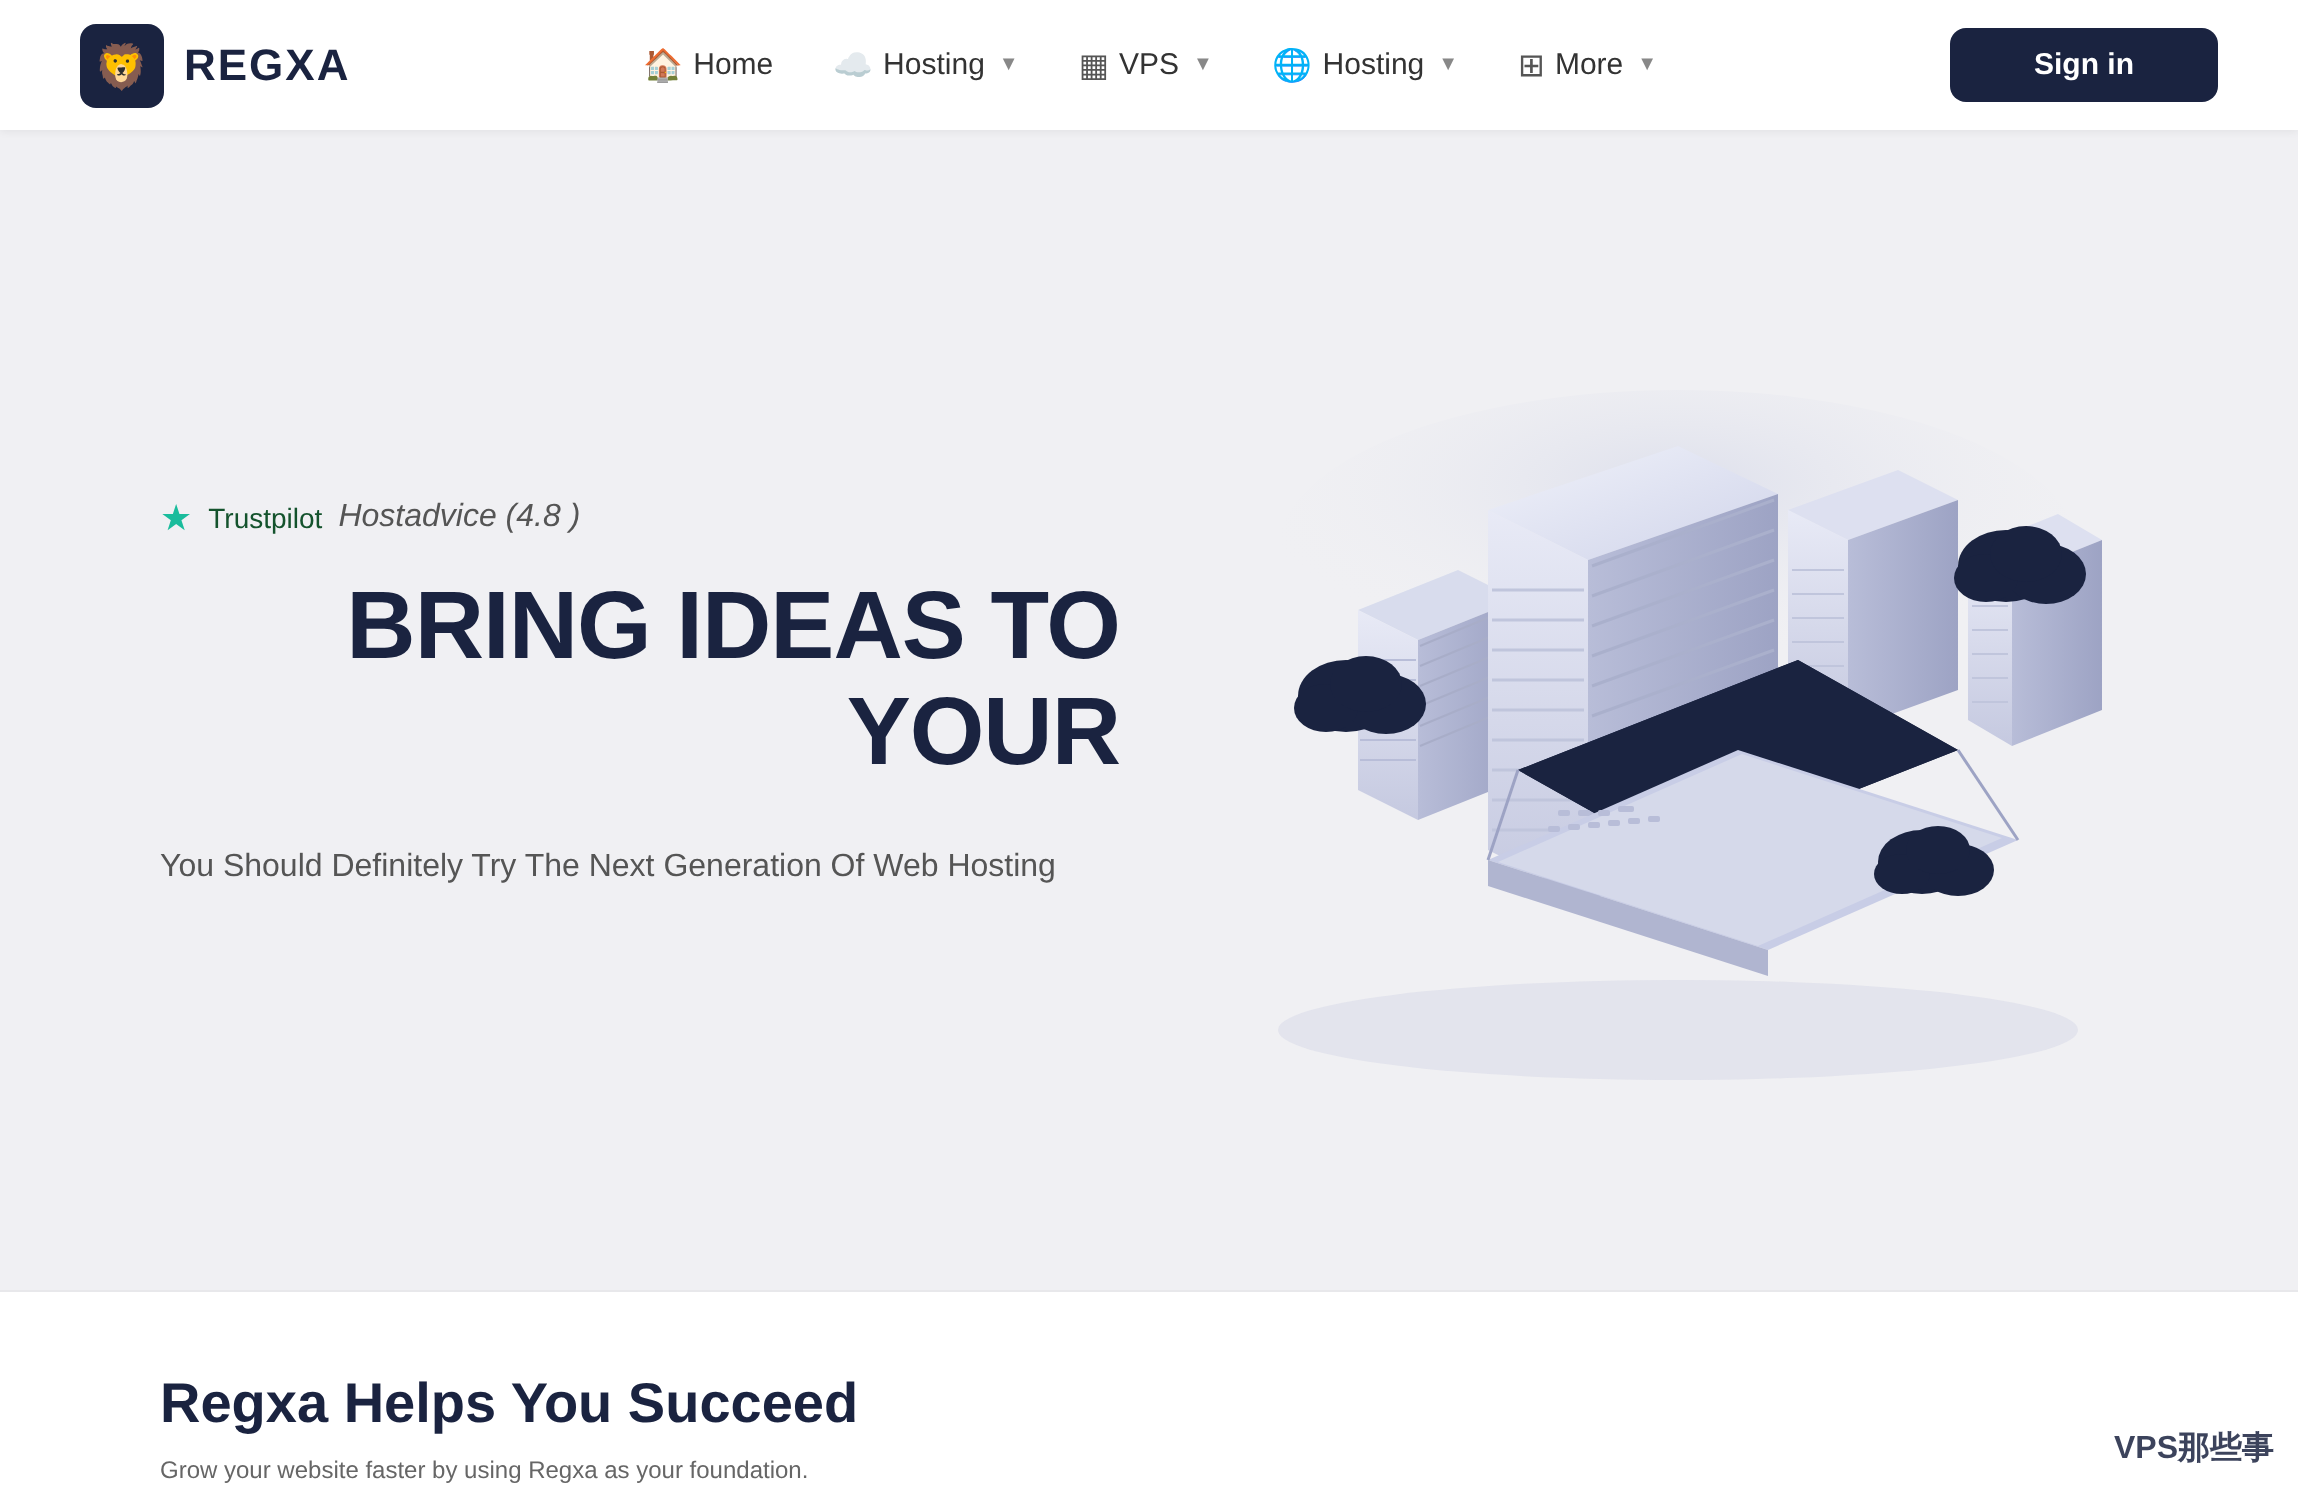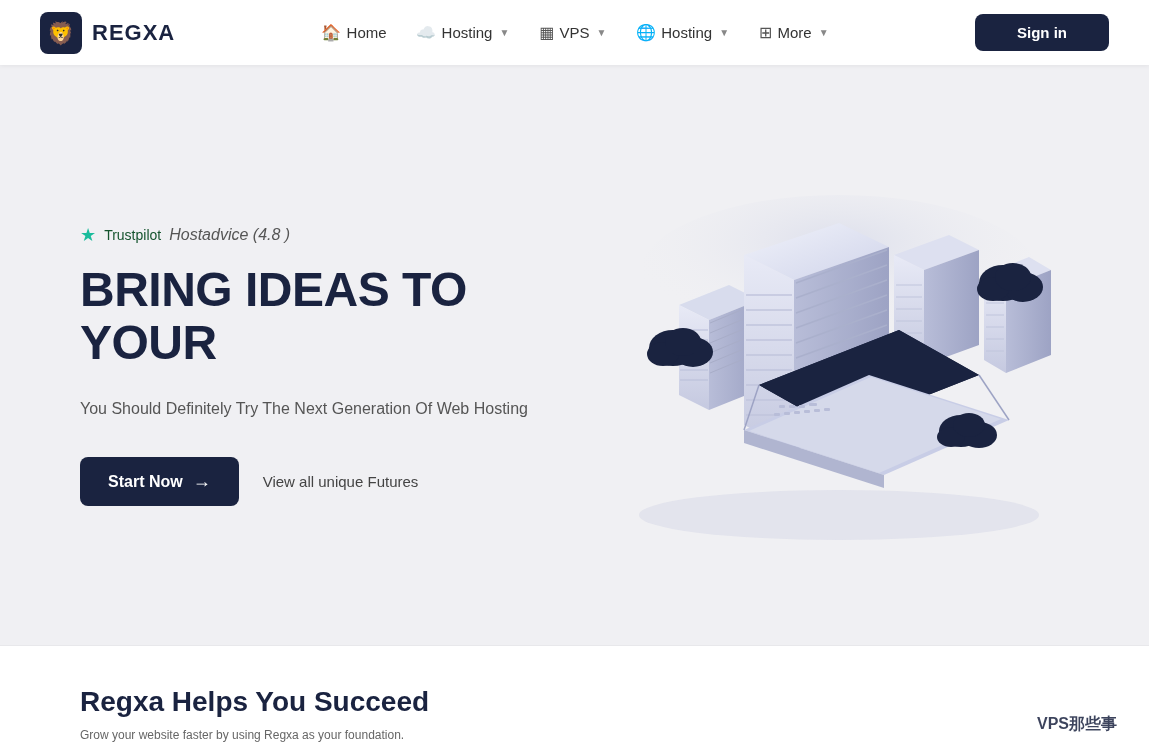--- a/index.html
+++ b/index.html
@@ -110,20 +110,21 @@
       color: #555;
       font-style: italic;
     }
     .hero-title {
       font-size: 48px;
       font-weight: 900;
       color: #1a2340;
       line-height: 1.1;
       margin-bottom: 28px;
       letter-spacing: -0.5px;
+      text-align: right;
     }
     .hero-subtitle {
       font-size: 16px;
       color: #555;
       margin-bottom: 36px;
       line-height: 1.5;
     }
     .hero-actions {
       display: flex;
       align-items: center;
@@ -181,21 +182,21 @@
     }
     .bottom-subtitle {
       font-size: 12px;
       color: #666;
     }
 
     
     .watermark {
       position: fixed;
       bottom: 12px;
-      right: 32px;
+      right: 12px;
       font-size: 16px;
       font-weight: 600;
       color: #1a2340;
       opacity: 0.85;
       pointer-events: none;
       z-index: 999;
     }
   </style>
 </head>
 <body>
@@ -241,27 +242,20 @@
 
 <section class="hero">
   <div class="hero-left">
     <div class="trustpilot-row">
       <span class="star-icon">★</span>
       <span class="trustpilot-label">Trustpilot</span>
       <span class="hostadvice-label">Hostadvice (4.8 )</span>
     </div>
     <h1 class="hero-title">BRING IDEAS TO YOUR</h1>
     <p class="hero-subtitle">You Should Definitely Try The Next Generation Of Web Hosting</p>
-    <div class="hero-actions">
-      <button class="start-btn">
-        <span>Start Now</span>
-        <span class="arrow">→</span>
-      </button>
-      <span class="view-link">View all unique Futures</span>
-    </div>
   </div>
 
   <div class="hero-right">
     <svg viewBox="0 0 480 380" class="hero-illustration" xmlns="http://www.w3.org/2000/svg">
 
       <defs>
         <radialGradient id="fogGrad" cx="50%" cy="30%" r="55%">
           <stop offset="0%" stop-color="#d8dbea" stop-opacity="0.8"></stop>
           <stop offset="100%" stop-color="#f0f0f3" stop-opacity="0"></stop>
         </radialGradient>

